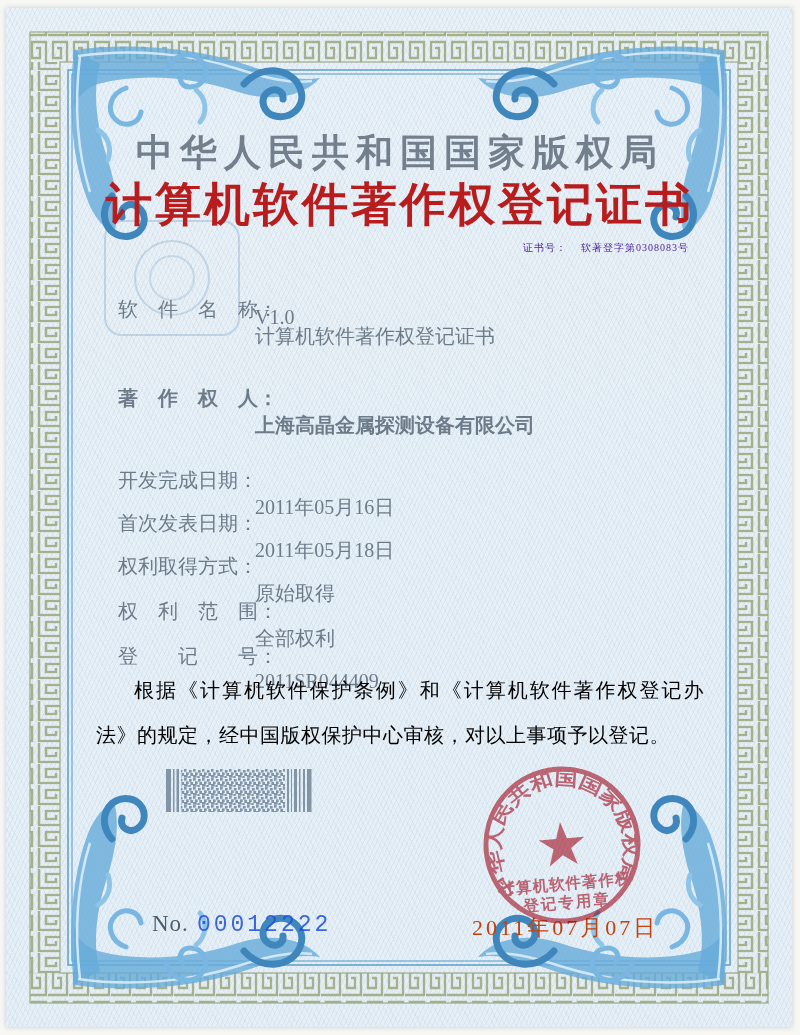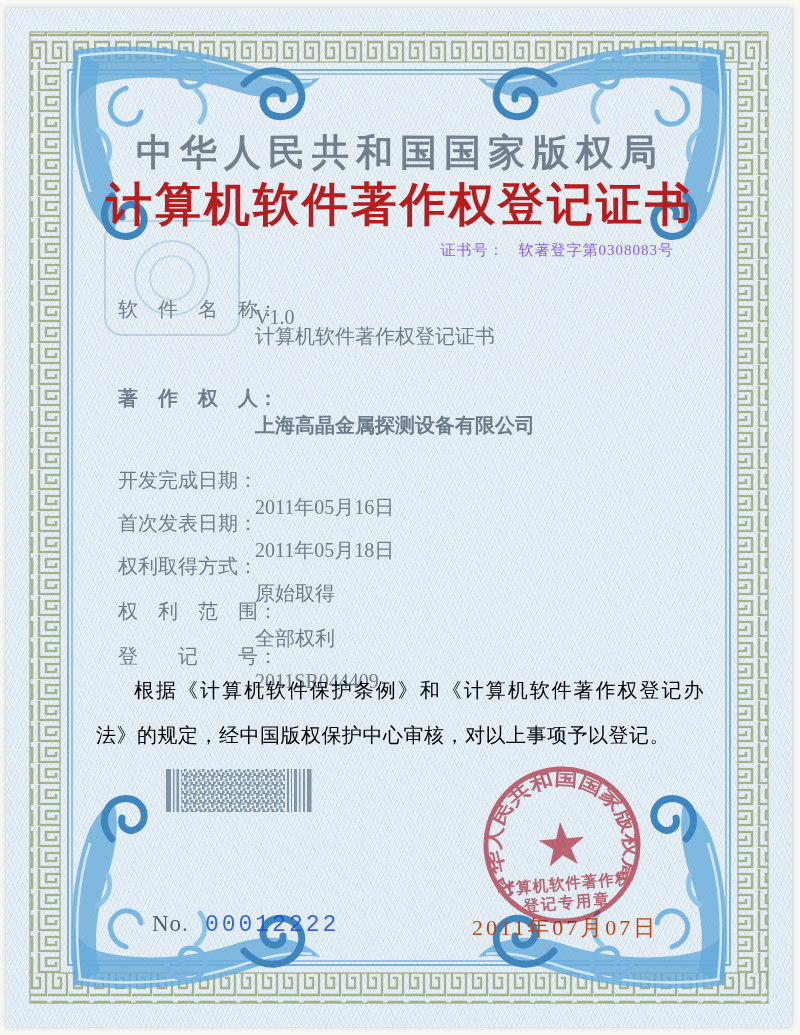--- a/index.html
+++ b/index.html
@@ -21,22 +21,22 @@
   .content{position:absolute;inset:0;z-index:3;}
   .authority{
     position:absolute;top:128px;left:0;width:100%;text-align:center;
     font-size:37px;color:#737f8d;letter-spacing:7px;font-weight:bold;
   }
   .cert-title{
     position:absolute;top:174px;left:0;width:100%;text-align:center;
     font-size:46px;color:#b91c1c;letter-spacing:3px;font-weight:bold;
   }
   .certno{
-    position:absolute;top:241px;right:126px;
-    font-size:15px;color:#8b5cf6;letter-spacing:1px;
+    position:absolute;top:241px;right:111px;
+    font-size:10px;color:#4c1d95;letter-spacing:1px;
   }
   .certno .lbl{margin-right:14px;}
   .row{position:absolute;left:98px;font-size:20px;color:#6d7b89;white-space:pre;}
   .row .val{position:absolute;left:157px;white-space:pre;width:480px;}
   .r-name{top:273px;font-family:Liberation Serif, serif;}
   .r-ver{top:306px;left:255px;font-size:20px;text-align:right;}
   .r-owner{top:362px;font-weight:bold;}
   .r-dev{top:444px;}
   .r-pub{top:487px;}
   .r-method{top:530px;}
@@ -54,21 +54,21 @@
   .watermark .wm-circle{
     position:absolute;left:50%;top:50%;width:72px;height:72px;margin:-38px 0 0 -38px;
     border:2px solid rgba(125,165,200,.35);border-radius:50%;
   }
   .watermark .wm-inner{
     position:absolute;left:50%;top:50%;width:42px;height:42px;margin:-23px 0 0 -23px;
     border:2px solid rgba(125,165,200,.30);border-radius:50%;
   }
   .barcode{position:absolute;left:166px;top:769px;}
   .no-row{position:absolute;left:152px;top:911px;font-size:23px;}
-  .no-row .no-lbl{color:#4e5d6b;letter-spacing:1px;margin-right:16px;}
+  .no-row .no-lbl{color:#4e5d6b;letter-spacing:1px;margin-right:8px;}
   .no-row .serial{
     font-family:"Liberation Mono","DejaVu Sans Mono",monospace;
     color:#1d4ed8;letter-spacing:3px;opacity:.85;font-size:23px;
   }
   .issue-date{
     position:absolute;left:472px;top:913px;
     font-size:22px;color:#c2410c;letter-spacing:3px;z-index:3;
   }
   .seal{
     position:absolute;left:477px;top:760px;width:170px;height:170px;z-index:4;

